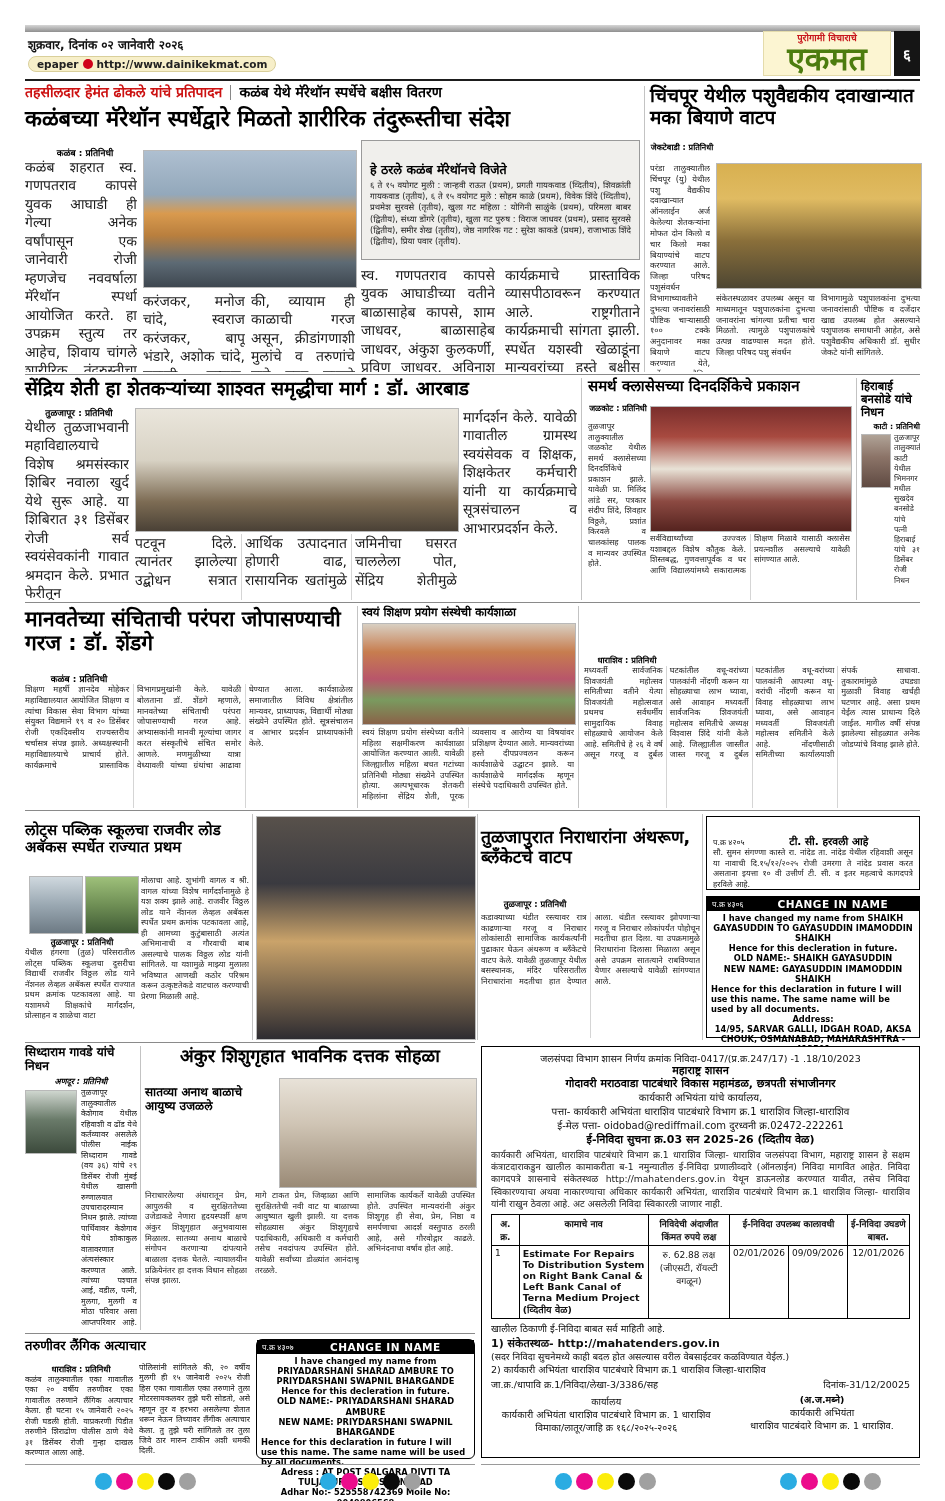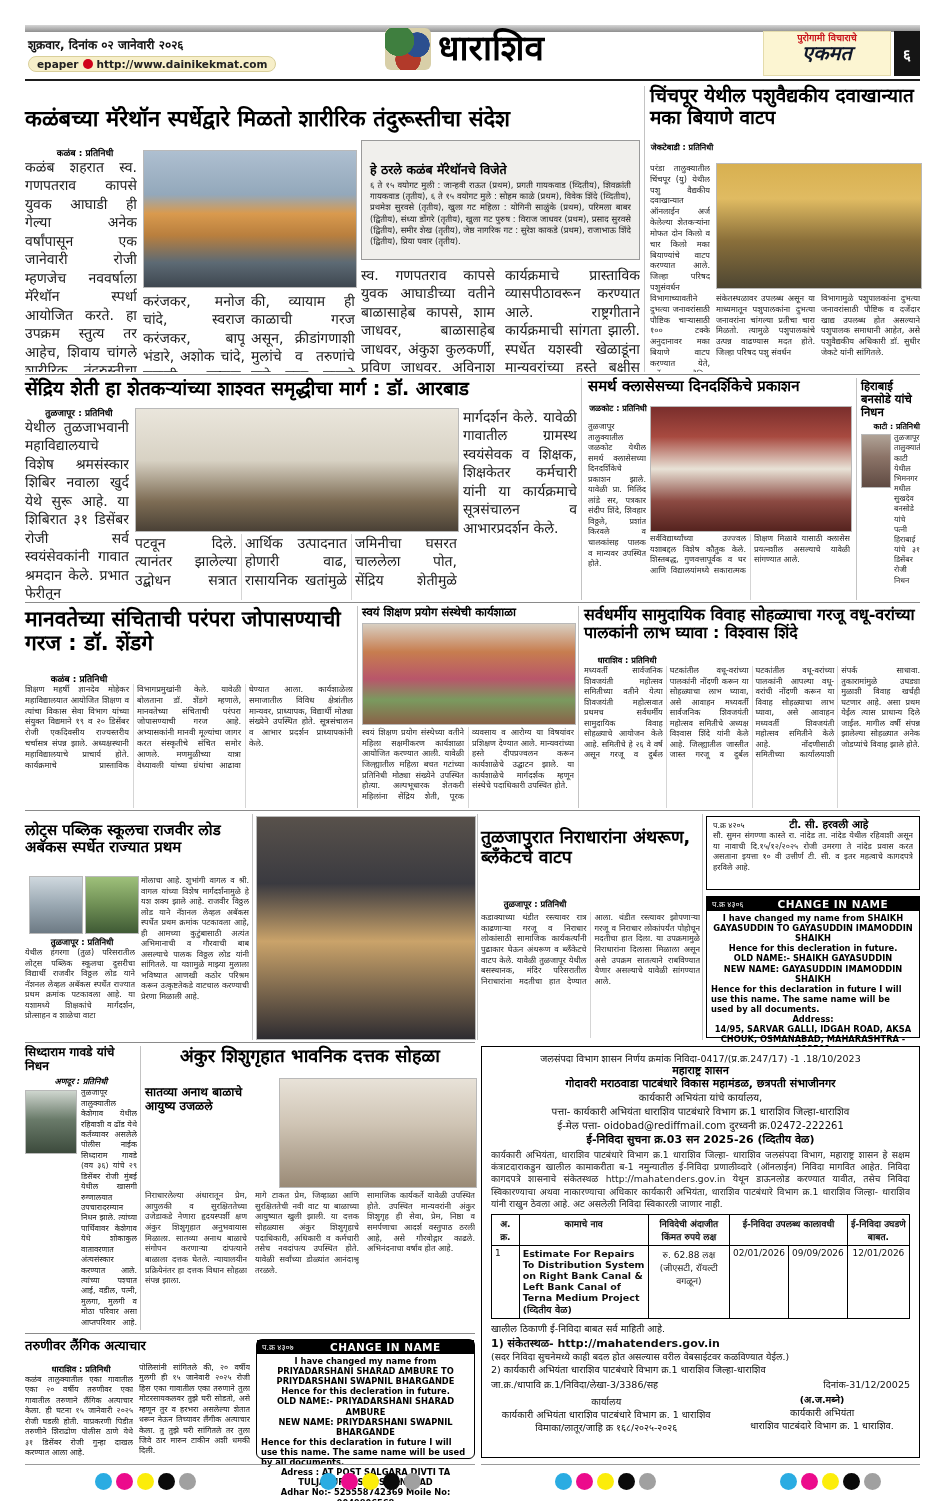--- a/index.html
+++ b/index.html
@@ -38,56 +38,54 @@
   .tender table{width:100%;border-collapse:collapse;margin-top:3px;}
   .tender th,.tender td{border:1px solid #000;padding:2px 3px;font-size:9px;vertical-align:top;}
   .tender th{font-weight:700;text-align:center;}
   .dotrow{position:absolute;display:flex;gap:4px;}
   .dot{width:17px;height:17px;border-radius:50%;}
   .epaper{display:inline-flex;align-items:center;gap:4px;background:#f7efc9;border:1px solid #d9cf9a;
           border-radius:9px;padding:1px 8px;font-size:10.5px;font-weight:700;color:#222;}
   .eicon{width:10px;height:10px;border-radius:50%;background:#d0021b;display:inline-block;}
   .ekmat{background:#fcf5d2;border:1px solid #e4dbab;text-align:center;padding:1px 6px;box-sizing:border-box;}
   .ekmat .tag{color:#c8161d;font-size:9.5px;font-weight:700;line-height:1.1;}
-  .ekmat .brand{color:#0f172a;font-size:20px;font-weight:700;font-style:italic;
+  .ekmat .brand{color:#4d7c0f;font-size:32px;font-weight:700;
                 font-family:"Liberation Serif","DejaVu Serif",serif;line-height:1.05;}
   .pn{background:#151515;color:#fff;display:flex;align-items:center;justify-content:center;font-size:15px;font-weight:700;}
 </style>
 </head>
 <body>
 
 <div class="page">
 
   <div class="abs" style="left:25px;top:25px;width:895px;height:7px;background:linear-gradient(#d6d6d6,#8f8f8f);"></div>
 
   <div class="abs" style="left:28px;top:36px;font-size:12px;font-weight:700;">शुक्रवार, दिनांक ०२ जानेवारी २०२६</div>
   <div class="abs" style="left:28px;top:53px;">
     <span class="epaper">
       <span>epaper</span>
       <span class="eicon"></span>
       <span>http://www.dainikekmat.com</span>
     </span>
   </div>
 
-  <div class="abs" style="left:385px;top:28px;display:flex;align-items:center;gap:7px;">
-    <span style="width:46px;height:42px;border-radius:6px;display:inline-block;background:
-      radial-gradient(circle at 30% 30%,#3f7f3f 0 35%,transparent 36%),
-      radial-gradient(circle at 70% 40%,#2b4f8f 0 30%,transparent 31%),
-      radial-gradient(circle at 50% 75%,#b23a2a 0 32%,transparent 33%),#d8cfa8;"></span>
-    <span class="hl" style="font-size:35px;">धाराशिव</span>
-  </div>
 
   <div class="abs ekmat" style="left:763px;top:31px;width:128px;height:45px;">
     <div class="tag">पुरोगामी विचाराचे</div>
     <div class="brand">एकमत</div>
   </div>
   <div class="abs pn" style="left:894px;top:31px;width:26px;height:45px;">६</div>
 
   <div class="abs" style="left:25px;top:79px;width:895px;height:2px;background:#1d1d1d;"></div>
 
+  <div class="abs" style="left:25px;top:85px;width:600px;display:flex;align-items:center;gap:8px;">
+    <span class="hl" style="font-size:14px;color:#cc1111;">तहसीलदार हेमंत ढोकले यांचे प्रतिपादन</span>
+    <span style="width:1px;height:15px;background:#888;"></span>
+    <span class="hl" style="font-size:14px;">कळंब येथे मॅरेथॉन स्पर्धेचे बक्षीस वितरण</span>
+  </div>
 
   <div class="abs" style="left:25px;top:106px;width:615px;height:266px;">
     <div class="abs hl" style="left:0;top:0;width:615px;font-size:22px;">कळंबच्या मॅरेथॉन स्पर्धेद्वारे मिळतो शारीरिक तंदुरूस्तीचा संदेश</div>
     <div class="abs dl" style="left:14px;top:40px;width:92px;">कळंब : प्रतिनिधी</div>
     <div class="abs bt" style="left:0;top:52px;width:112px;height:214px;">कळंब शहरात स्व. गणपतराव कापसे युवक आघाडी ही गेल्या अनेक वर्षांपासून एक जानेवारी रोजी म्हणजेच नववर्षाला मॅरेथॉन स्पर्धा आयोजित करते. हा उपक्रम स्तुत्य तर आहेच, शिवाय चांगले शारीरिक तंदुरुस्तीचा महत्वाचा संदेश कळंबकरांना मिळतो, हे विशेष आहे, असे प्रतिपादन कळंबचे तहसीलदार हेमंत ढोकले यांनी मॅरेथॉन बक्षीस वितरणप्रसंगी केले. यावेळी ह.भ.प. महादेव महाराज आडसुळ, प्रा. विठ्ठल माने, प्रा. सतीश मानवे यांची प्रमुख पाहुणे म्हणून उपस्थिती होती. सत्पाल बनसोडे, प्रताप मोरे, गणेश</div>
     <div class="ph ph-marathon" style="left:118px;top:44px;width:212px;height:136px;"></div>
     <div class="abs bt" style="left:118px;top:186px;width:102px;height:80px;">करंजकर, मनोज चांदे, स्वराज करंजकर, बापू भंडारे, अशोक चांदे, शहाजी चव्हाण, अशोक शिंपले, मुकुंद नागरे यांच्यासह अनेक मान्यवर उपस्थित होते. पुढे बोलताना हेमंत ढोकले म्हणाले</div>
     <div class="abs bt" style="left:226px;top:186px;width:104px;height:80px;">की, व्यायाम ही काळाची गरज असून, क्रीडांगणाशी मुलांचे व तरुणांचे नाते तुटत चालले आहे. नवीन वर्षात व्यायाम करण्याचे संकल्प अनेकजण करतात, मात्र त्याला मूर्त रूप देण्याचे काम</div>
     <div class="abs graybox" style="left:336px;top:34px;width:279px;height:120px;padding:22px 8px;box-sizing:border-box;">
       <div class="hl center" style="font-size:12.5px;margin-bottom:3px;">हे ठरले कळंब मॅरेथॉनचे विजेते</div>
@@ -150,21 +148,20 @@
 
   <div class="abs" style="left:362px;top:606px;width:212px;height:202px;">
     <div class="abs hl center" style="left:0;top:0;width:212px;font-size:11.5px;">स्वयं शिक्षण प्रयोग संस्थेची कार्यशाळा</div>
     <div class="ph ph-crowd" style="left:0;top:17px;width:212px;height:100px;"></div>
     <div class="abs bt cols2" style="left:0;top:121px;width:212px;height:81px;font-size:8.1px;">स्वयं शिक्षण प्रयोग संस्थेच्या वतीने महिला सक्षमीकरण कार्यशाळा आयोजित करण्यात आली. यावेळी जिल्ह्यातील महिला बचत गटांच्या प्रतिनिधी मोठ्या संख्येने उपस्थित होत्या. अल्पभूधारक शेतकरी महिलांना सेंद्रिय शेती, पूरक व्यवसाय व आरोग्य या विषयांवर प्रशिक्षण देण्यात आले. मान्यवरांच्या हस्ते दीपप्रज्वलन करून कार्यशाळेचे उद्घाटन झाले. या कार्यशाळेचे मार्गदर्शक म्हणून संस्थेचे पदाधिकारी उपस्थित होते.</div>
   </div>
 
   <div class="vr" style="left:578px;top:606px;height:202px;"></div>
 
   <div class="abs" style="left:584px;top:606px;width:336px;height:202px;">
-    <div class="abs hl center" style="left:0;top:0;width:336px;font-size:16px;">सर्वधर्मीय सामुदायिक विवाह सोहळ्याचा गरजू वधू-वरांच्या पालकांनी लाभ घ्यावा : विश्वास शिंदे</div>
     <div class="abs dl" style="left:0;top:48px;width:86px;font-size:8.2px;">धाराशिव : प्रतिनिधी</div>
     <div class="abs bt cols4" style="left:0;top:60px;width:336px;height:142px;font-size:8px;">मध्यवर्ती सार्वजनिक शिवजयंती महोत्सव समितीच्या वतीने येत्या शिवजयंती महोत्सवात प्रथमच सर्वधर्मीय सामुदायिक विवाह सोहळ्याचे आयोजन केले आहे. समितीचे हे २६ वे वर्ष असून गरजू व दुर्बल घटकांतील वधू-वरांच्या पालकांनी नोंदणी करून या सोहळ्याचा लाभ घ्यावा, असे आवाहन मध्यवर्ती सार्वजनिक शिवजयंती महोत्सव समितीचे अध्यक्ष विश्वास शिंदे यांनी केले आहे. जिल्ह्यातील जास्तीत जास्त गरजू व दुर्बल घटकांतील वधू-वरांच्या पालकांनी आपल्या वधू-वरांची नोंदणी करून या विवाह सोहळ्याचा लाभ घ्यावा, असे आवाहन मध्यवर्ती शिवजयंती महोत्सव समितीने केले आहे. नोंदणीसाठी समितीच्या कार्यालयाशी संपर्क साधावा. तुकारामांमुळे उघड्या मुळाशी विवाह खर्चही घटणार आहे. असा प्रथम येईल त्यास प्राधान्य दिले जाईल. मागील वर्षी संपन्न झालेल्या सोहळ्यात अनेक जोडप्यांचे विवाह झाले होते.</div>
   </div>
 
   <div class="hr" style="left:25px;top:810px;width:895px;"></div>
 
   <div class="abs" style="left:25px;top:814px;width:224px;height:226px;">
     <div class="abs hl center" style="left:0;top:8px;width:224px;font-size:15px;">लोट्स पब्लिक स्कूलचा राजवीर लोड अबॅकस स्पर्धेत राज्यात प्रथम</div>
     <div class="ph ph-trophy" style="left:4px;top:62px;width:52px;height:56px;"></div>
     <div class="ph ph-portrait" style="left:60px;top:62px;width:52px;height:56px;"></div>
@@ -183,21 +180,21 @@
     <div class="abs hl center" style="left:0;top:14px;width:219px;font-size:17.5px;">तुळजापुरात निराधारांना अंथरूण, ब्लँकेटचे वाटप</div>
     <div class="abs dl" style="left:4px;top:84px;width:100px;font-size:8.4px;">तुळजापूर : प्रतिनिधी</div>
     <div class="abs bt cols2" style="left:0;top:98px;width:219px;height:126px;font-size:8.1px;">
       <span>कडाक्याच्या थंडीत रस्त्यावर रात्र काढणाऱ्या गरजू व निराधार लोकांसाठी सामाजिक कार्यकर्त्यांनी पुढाकार घेऊन अंथरूण व ब्लँकेटचे वाटप केले. यावेळी तुळजापूर येथील बसस्थानक, मंदिर परिसरातील निराधारांना मदतीचा हात देण्यात आला.</span>
       <span>थंडीत रस्त्यावर झोपणाऱ्या गरजू व निराधार लोकांपर्यंत पोहोचून मदतीचा हात दिला. या उपक्रमामुळे निराधारांना दिलासा मिळाला असून असे उपक्रम सातत्याने राबविण्यात येणार असल्याचे यावेळी सांगण्यात आले.</span>
     </div>
   </div>
 
   <div class="vr" style="left:702px;top:814px;height:226px;"></div>
 
-  <div class="abs notice" style="left:706px;top:816px;width:214px;height:74px;padding:2px 6px;box-sizing:border-box;">
+  <div class="abs notice" style="left:706px;top:816px;width:214px;height:74px;padding:19px 6px;box-sizing:border-box;">
     <div style="display:flex;align-items:baseline;">
       <span style="font-size:7.8px;">प.क्र ४२०५</span>
       <span class="hl" style="flex:1;text-align:center;font-size:10.5px;">टी. सी. हरवली आहे</span>
     </div>
     <div class="bt" style="font-size:8px;height:50px;">सौ. सुमन संगण्णा कास्ते रा. नांदेड ता. नांदेड येथील रहिवाशी असून या नावाची दि.१५/१२/२०२५ रोजी उमरगा ते नांदेड प्रवास करत असताना इयत्ता १० वी उत्तीर्ण टी. सी. व इतर महत्वाचे कागदपत्रे हरविले आहे.</div>
   </div>
 
   <div class="abs notice" style="left:706px;top:896px;width:214px;height:142px;box-sizing:border-box;">
     <div class="notice-head">
       <span class="notice-num">प.क्र ४३०६</span>

